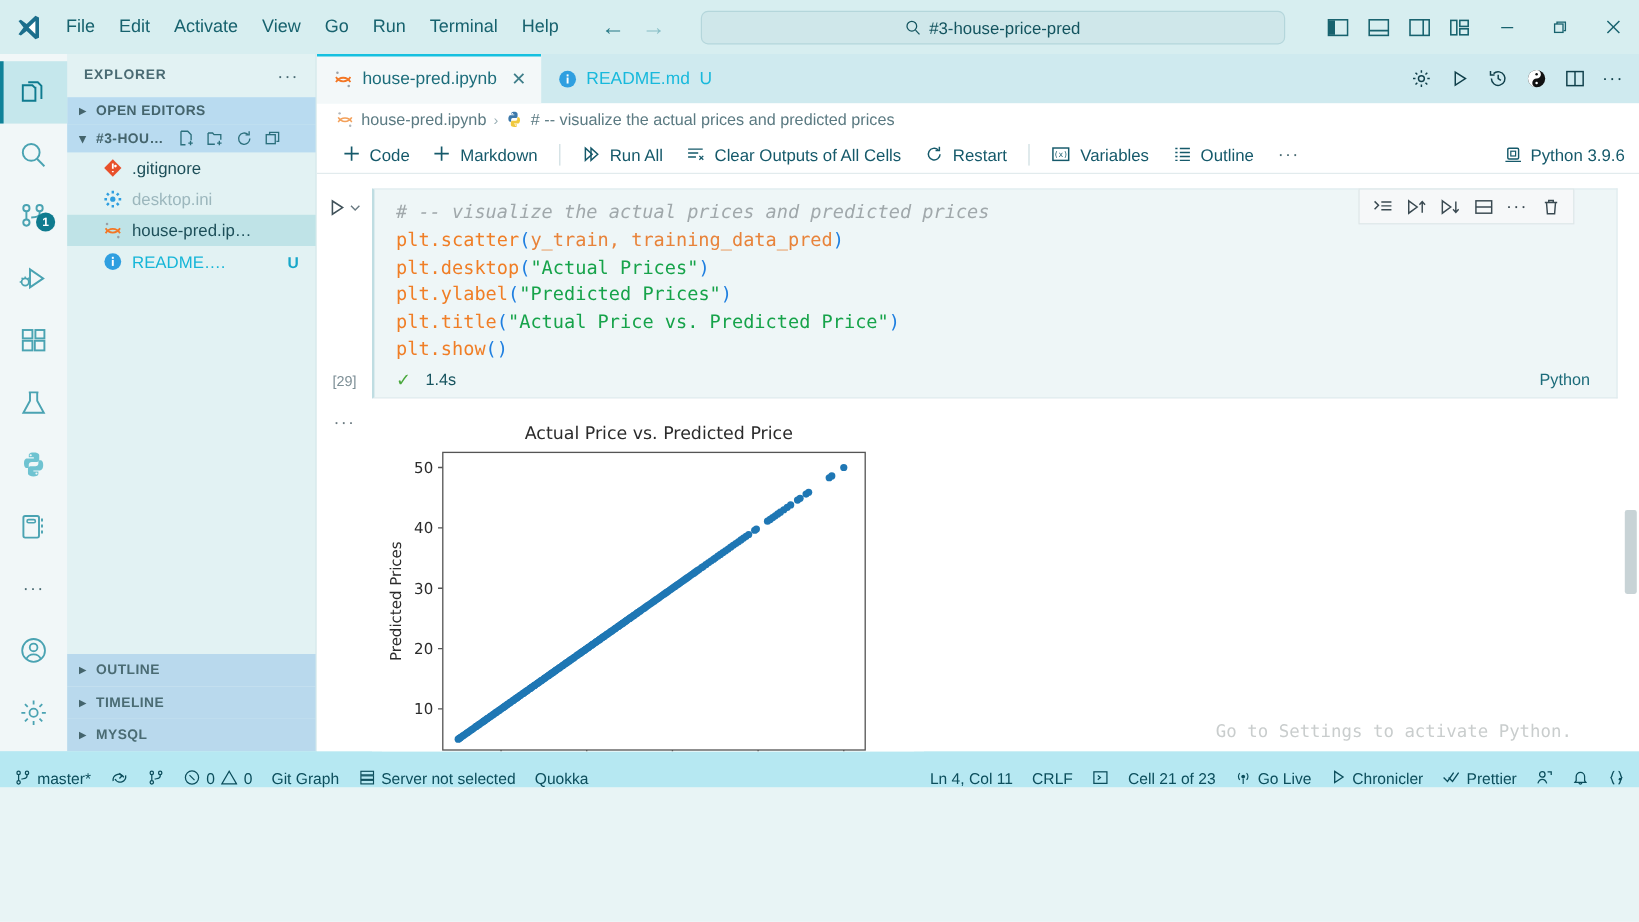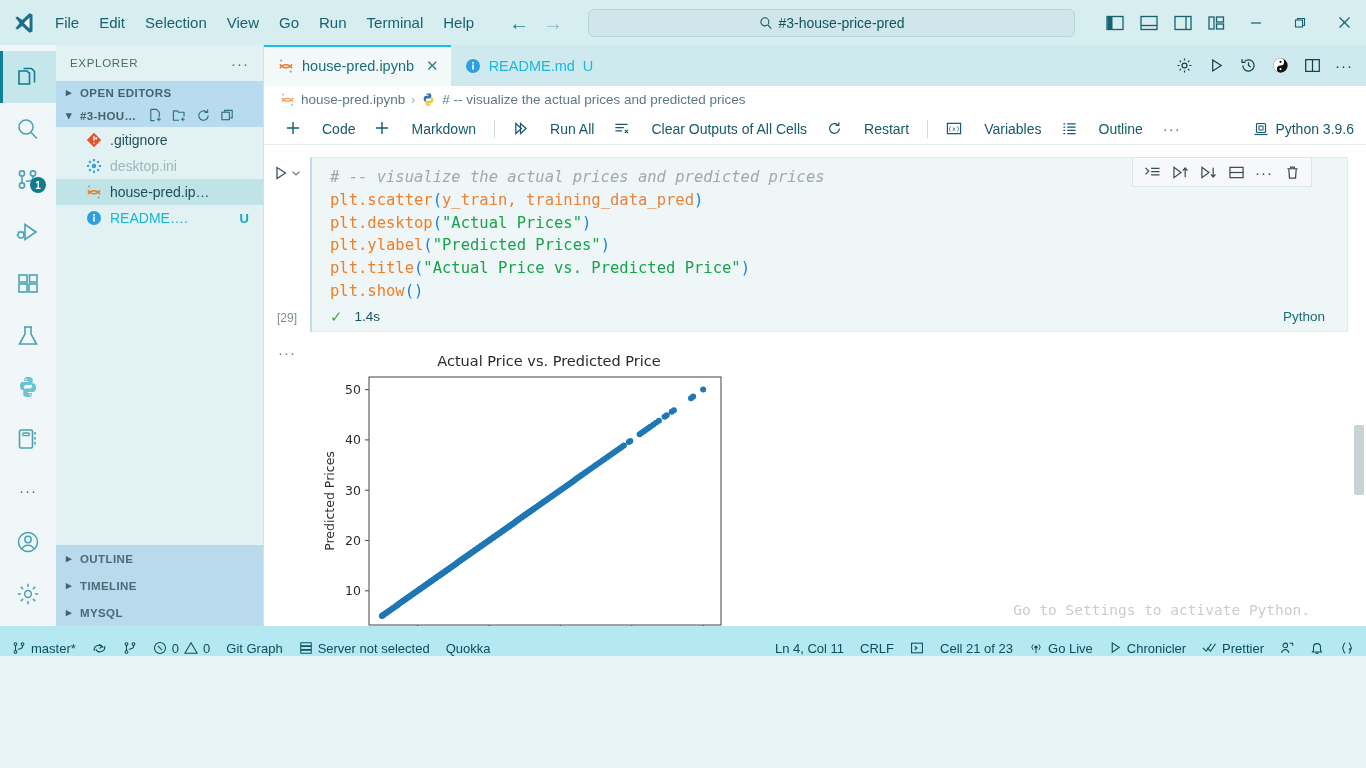--- a/index.html
+++ b/index.html
@@ -61,21 +61,21 @@
 
   
   .sidebar {
     width: 208px; background: #e2f2f3; display: flex; flex-direction: column; flex: 0 0 208px;
     border-right: 1px solid #cfe3e6;
   }
   .sidebar-header {
     height: 36px; display: flex; align-items: center; justify-content: space-between;
     padding: 0 14px 0 14px;
   }
-  .sidebar-title { font-size: 11.5px; letter-spacing: .7px; color: #4a6b73; font-weight: 400; }
+  .sidebar-title { font-size: 11.5px; letter-spacing: .7px; color: #4a6b73; font-weight: 700; }
   .dots { color: #4a6b73; font-size: 15px; letter-spacing: 1px; }
   .tree-section {
     display: flex; align-items: center; height: 23px; padding-left: 6px; gap: 4px;
     font-size: 11.5px; font-weight: bold; letter-spacing: .4px; color: #44646c;
   }
   .tree-section.hl { background: #b9dbf0; }
   .chev { width: 14px; text-align: center; font-size: 11px; color: #44646c; }
   .folder-actions { display: flex; gap: 9px; margin-left: 8px; color: #2b6f7c; }
   .file-row {
     display: flex; align-items: center; height: 26px; padding-left: 30px; gap: 8px;
@@ -112,21 +112,21 @@
     height: 27px; display: flex; align-items: center; gap: 6px; padding-left: 16px;
     font-size: 13.5px; color: #5b7a82; background: #fff;
   }
   .bc-sep { color: #9bb0b6; font-size: 12px; }
   .bc-text { color: #5b7a82; }
 
   .nb-toolbar {
     height: 32px; display: flex; align-items: center; gap: 4px; padding-left: 14px;
     background: #fff; border-bottom: 1px solid #e2ebed; font-size: 14px; color: #15596a;
   }
-  .tb-btn { display: flex; gap: 22px; padding: 3px 8px; border-radius: 3px; white-space: nowrap; }
+  .tb-btn { display: flex; gap: 8px; padding: 3px 8px; border-radius: 3px; white-space: nowrap; }
   .tb-sep { width: 1px; height: 18px; background: #ccdde0; margin: 0 6px; }
   .tb-right { margin-left: auto; display: flex; align-items: center; gap: 6px; padding-right: 12px; }
 
   
   .nb-scroll { flex: 1; position: relative; overflow: hidden; background: #fff; }
   .nb-inner { position: relative; padding-top: 12px; }
 
   .cell-toolbar {
     position: absolute; top: 12px; right: 54px; height: 30px; background: #f6f8f9;
     border: 1px solid #dde6e8; display: flex; align-items: center; gap: 2px; padding: 0 6px; z-index: 5;
@@ -198,21 +198,21 @@
   <div class="titlebar">
     <div class="vscode-logo">
       <svg width="24" height="24" viewBox="0 0 24 24">
         <path d="M18.5 2.2 11.2 9.1 6.4 5.5 4.4 6.5l4.2 5.5-4.2 5.5 2 1 4.8-3.6 7.3 6.9 3-1.4V3.6z" fill="#1b6e8c"></path>
         <path d="M18.5 6.6v10.8l-5.6-5.4z" fill="#fff"></path>
       </svg>
     </div>
     <div class="menu">
       <div class="menu-item">File</div>
       <div class="menu-item">Edit</div>
-      <div class="menu-item">Selection</div>
+      <div class="menu-item">Activate</div>
       <div class="menu-item">View</div>
       <div class="menu-item">Go</div>
       <div class="menu-item">Run</div>
       <div class="menu-item">Terminal</div>
       <div class="menu-item">Help</div>
     </div>
     <div class="nav-arrows">
       <div class="nav-arrow">←</div>
       <div class="nav-arrow disabled">→</div>
     </div>

